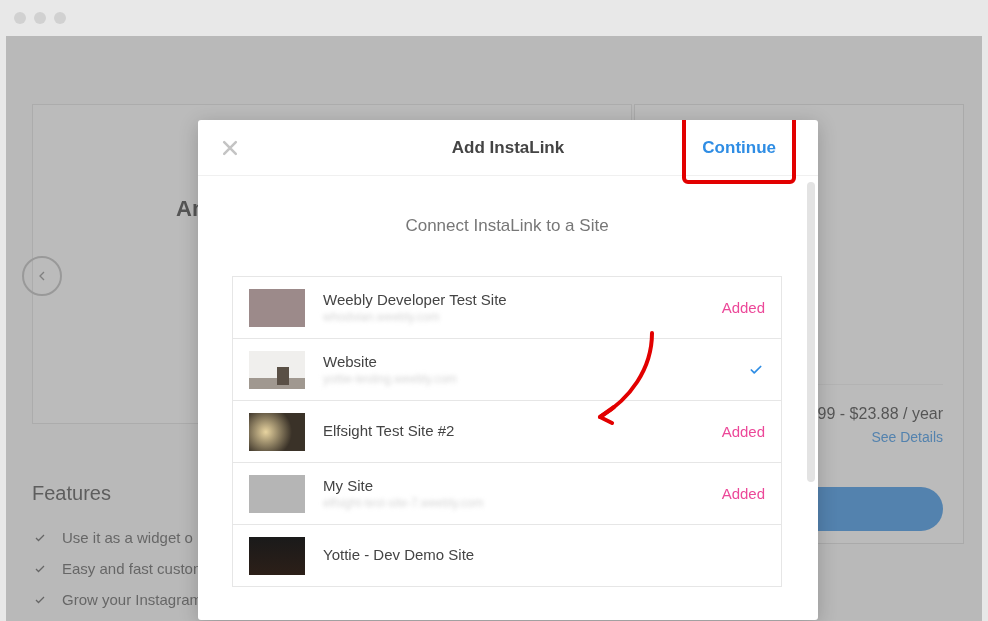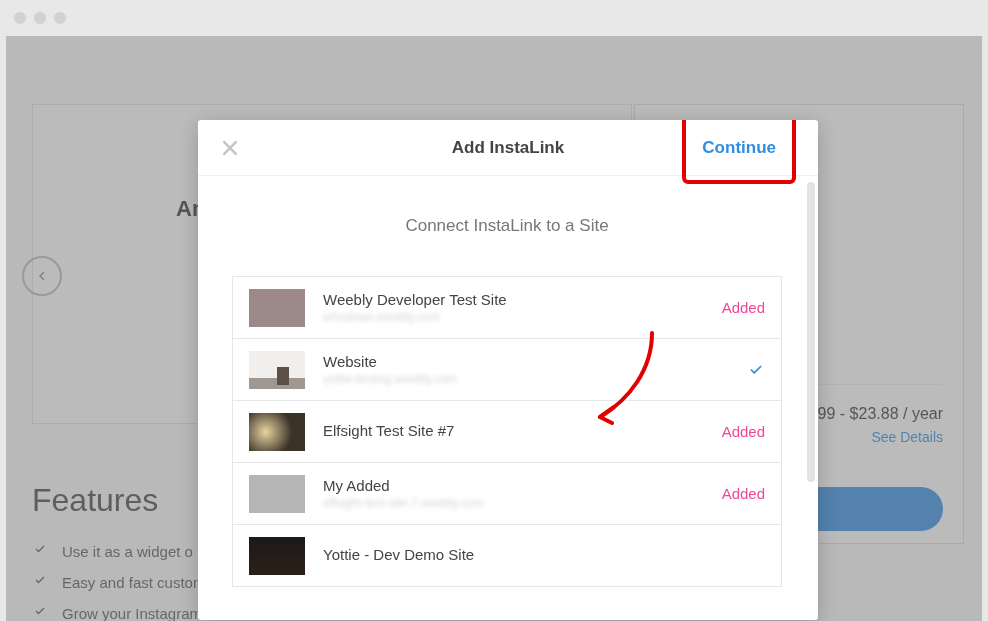--- a/index.html
+++ b/index.html
@@ -129,27 +129,28 @@
       border: none;
       border-radius: 22px;
       font-size: 15px;
     }
     .features-section {
       position: absolute;
       top: 446px;
       left: 26px;
     }
     .features-title {
-      font-size: 32px;
+      font-size: 20px;
       font-weight: 400;
       color: #444;
       margin-bottom: 24px;
     }
     .feature-item {
       display: flex;
+      align-items: center;
       gap: 14px;
       font-size: 15px;
       color: #555;
       margin-bottom: 14px;
     }
     .checkmark-icon {
       width: 16px;
       height: 12px;
     }
     .get-help {
@@ -378,29 +379,29 @@
                 <div class="site-url">yottie-testing.weebly.com</div>
               </div>
               <svg class="check-icon" viewBox="0 0 24 24">
                 <path d="M4 12l5 5L20 6" fill="none" stroke="#2f8de4" stroke-width="3" stroke-linecap="round" stroke-linejoin="round"></path>
               </svg>
             </div>
 
             <div class="site-row">
               <div class="thumb thumb-2"></div>
               <div class="site-info">
-                <div class="site-name">Elfsight Test Site #7</div>
+                <div class="site-name">Elfsight Test Site #2</div>
               </div>
               <div class="status-text">Added</div>
             </div>
 
             <div class="site-row">
               <div class="thumb thumb-3"></div>
               <div class="site-info">
-                <div class="site-name">My Added</div>
+                <div class="site-name">My Site</div>
                 <div class="site-url">elfsight-test-site-7.weebly.com</div>
               </div>
               <div class="status-text">Added</div>
             </div>
 
 
             <div class="site-row">
               <div class="thumb thumb-5"></div>
               <div class="site-info">
                 <div class="site-name">Yottie - Dev Demo Site</div>

